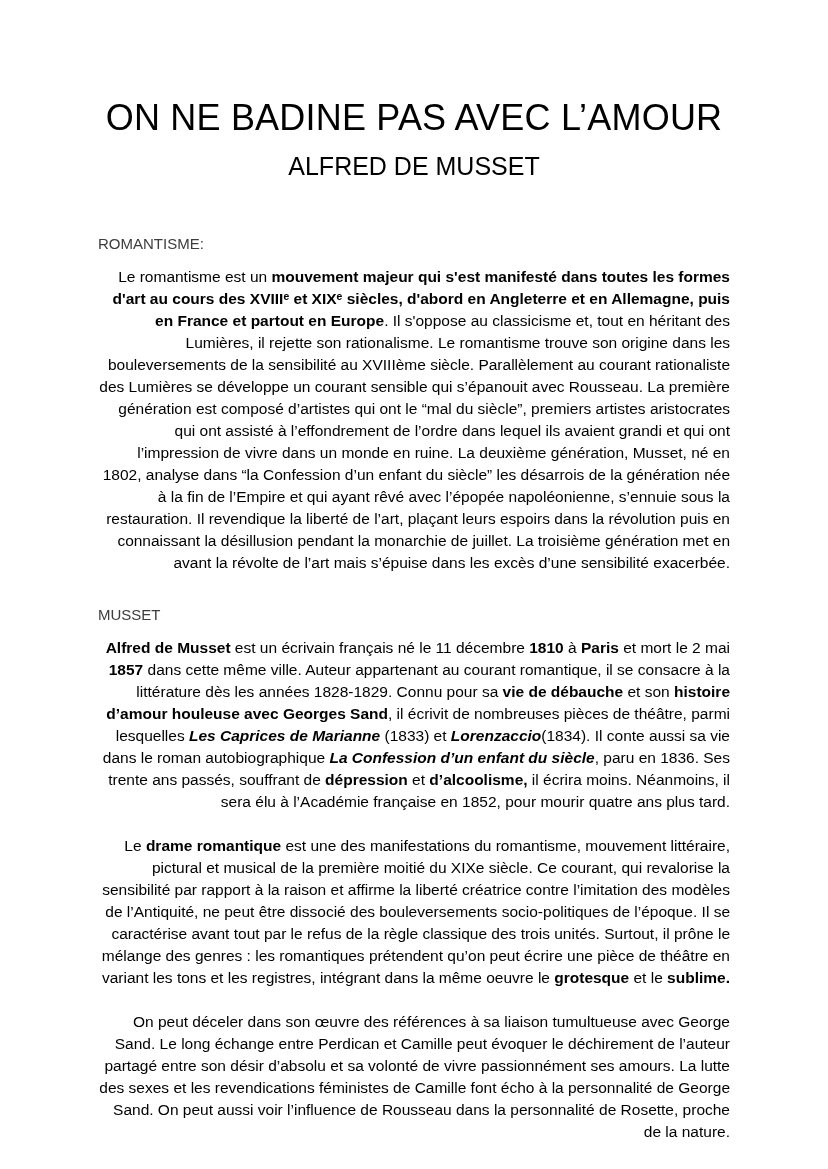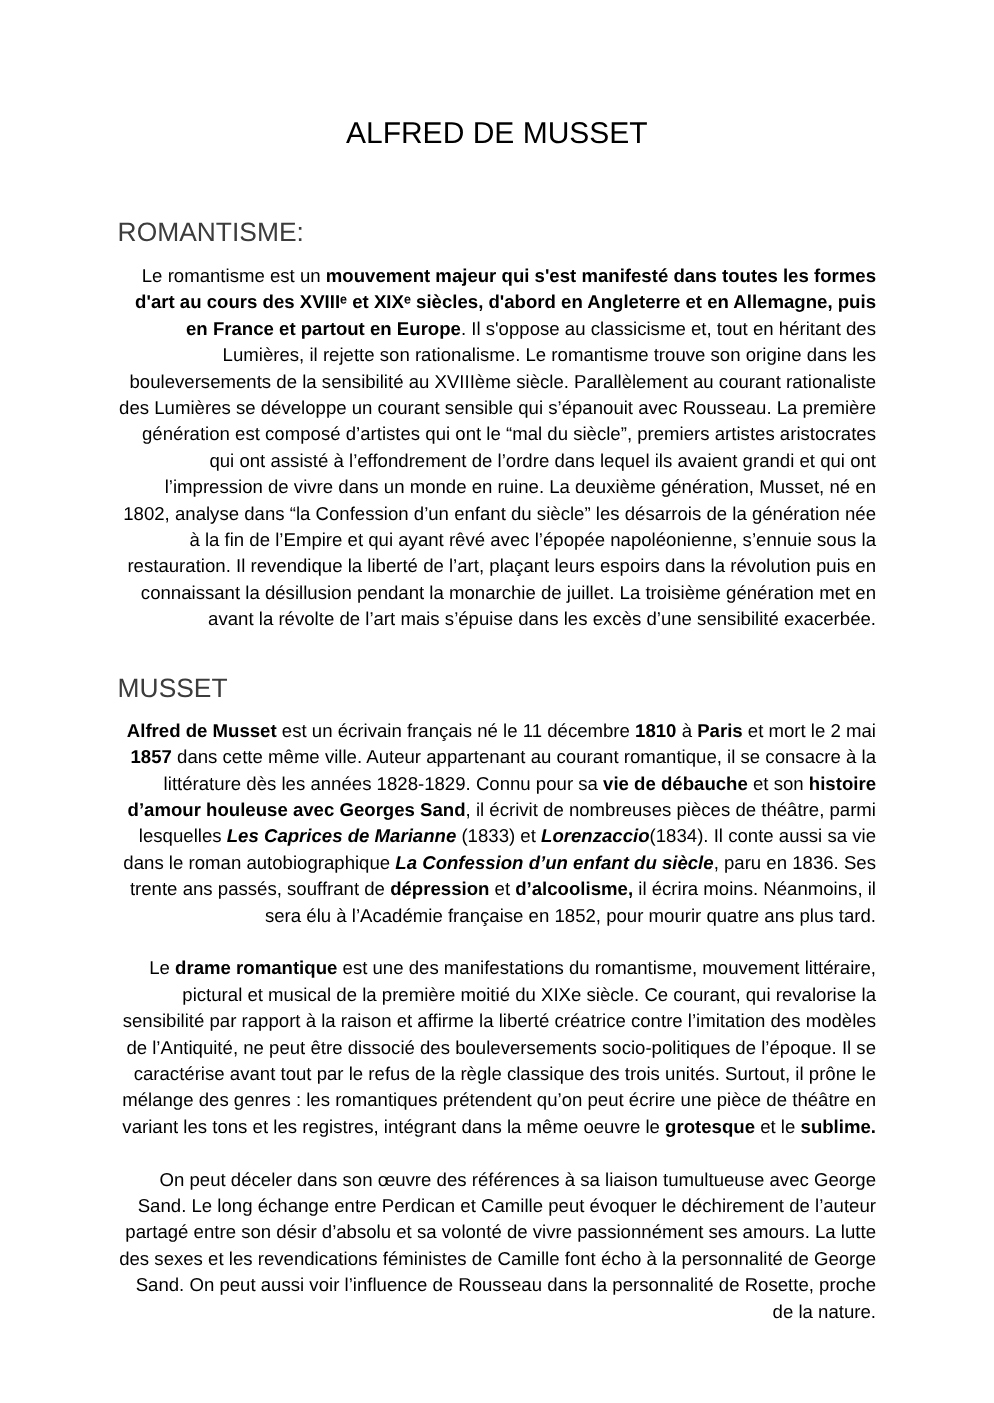--- a/index.html
+++ b/index.html
@@ -24,41 +24,42 @@
     letter-spacing: 0.2px;
   }
   .doc-subtitle {
     font-size: 25px;
     font-weight: 400;
     text-align: center;
     margin: 0 0 54px 0;
     line-height: 1.2;
   }
   .section-heading {
-    font-size: 22px;
+    font-size: 15px;
     font-weight: 400;
     color: #3c3c3c;
     margin: 32px 0 12px 0;
     line-height: 1.25;
   }
   .section-heading:first-of-type { margin-top: 0; }
   p.body-para {
     font-size: 15.5px;
     line-height: 22px;
     margin: 12px 0 22px 0;
     text-align: right;
   }
   p.body-para span.b { font-weight: 700; }
   p.body-para span.i { font-style: italic; }
 </style>
 </head>
 <body>
 
 <div class="page">
 
+  <h1 class="doc-title">ON NE BADINE PAS AVEC L’AMOUR</h1>
 
   <h2 class="doc-subtitle">ALFRED DE MUSSET</h2>
 
   <h3 class="section-heading">ROMANTISME:</h3>
 
   <p class="body-para"><span>Le romantisme est un </span><span class="b">mouvement majeur qui s'est manifesté dans toutes les formes d'art au cours des XVIIIᵉ et XIXᵉ siècles, d'abord en Angleterre et en Allemagne, puis en France et partout en Europe</span><span>. Il s'oppose au classicisme et, tout en héritant des Lumières, il rejette son rationalisme. Le romantisme trouve son origine dans les bouleversements de la sensibilité au XVIIIème siècle. Parallèlement au courant rationaliste des Lumières se développe un courant sensible qui s’épanouit avec Rousseau. La première génération est composé d’artistes qui ont le “mal du siècle”, premiers artistes aristocrates qui ont assisté à l’effondrement de l’ordre dans lequel ils avaient grandi et qui ont l’impression de vivre dans un monde en ruine. La deuxième génération, Musset, né en 1802, analyse dans “la Confession d’un enfant du siècle” les désarrois de la génération née à la fin de l’Empire et qui ayant rêvé avec l’épopée napoléonienne, s’ennuie sous la restauration. Il revendique la liberté de l’art, plaçant leurs espoirs dans la révolution puis en connaissant la désillusion pendant la monarchie de juillet. La troisième génération met en avant la révolte de l’art mais s’épuise dans les excès d’une sensibilité exacerbée.</span></p>
 
   <h3 class="section-heading">MUSSET</h3>
 
   <p class="body-para"><span class="b">Alfred de Musset</span><span> est un écrivain français né le 11 décembre </span><span class="b">1810</span><span> à </span><span class="b">Paris</span><span> et mort le 2 mai </span><span class="b">1857</span><span> dans cette même ville. Auteur appartenant au courant romantique, il se consacre à la littérature dès les années 1828-1829. Connu pour sa </span><span class="b">vie de débauche</span><span> et son </span><span class="b">histoire d’amour houleuse avec Georges Sand</span><span>, il écrivit de nombreuses pièces de théâtre, parmi lesquelles </span><span class="b i">Les Caprices de Marianne</span><span> (1833) et </span><span class="b i">Lorenzaccio</span><span>(1834). Il conte aussi sa vie dans le roman autobiographique </span><span class="b i">La Confession d’un enfant du siècle</span><span>, paru en 1836. Ses trente ans passés, souffrant de </span><span class="b">dépression</span><span> et </span><span class="b">d’alcoolisme,</span><span> il écrira moins. Néanmoins, il sera élu à l’Académie française en 1852, pour mourir quatre ans plus tard.</span></p>

